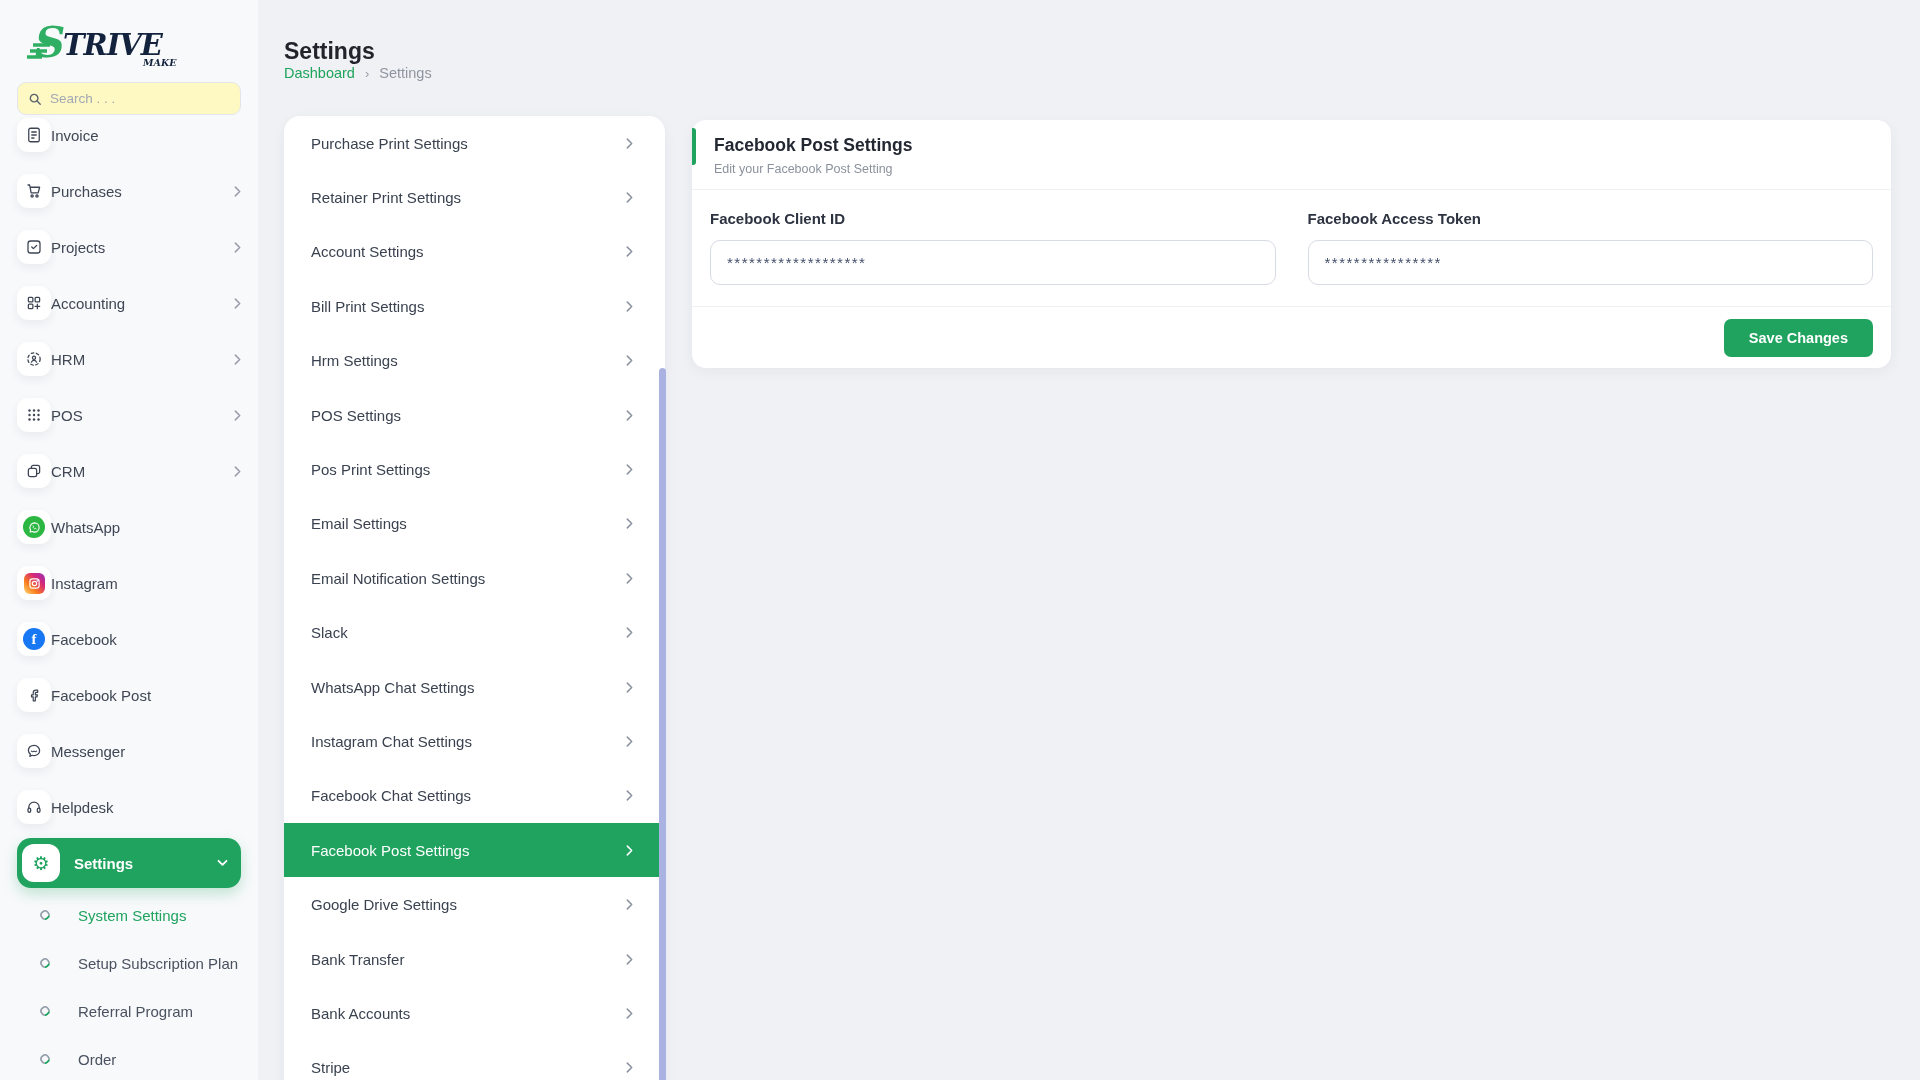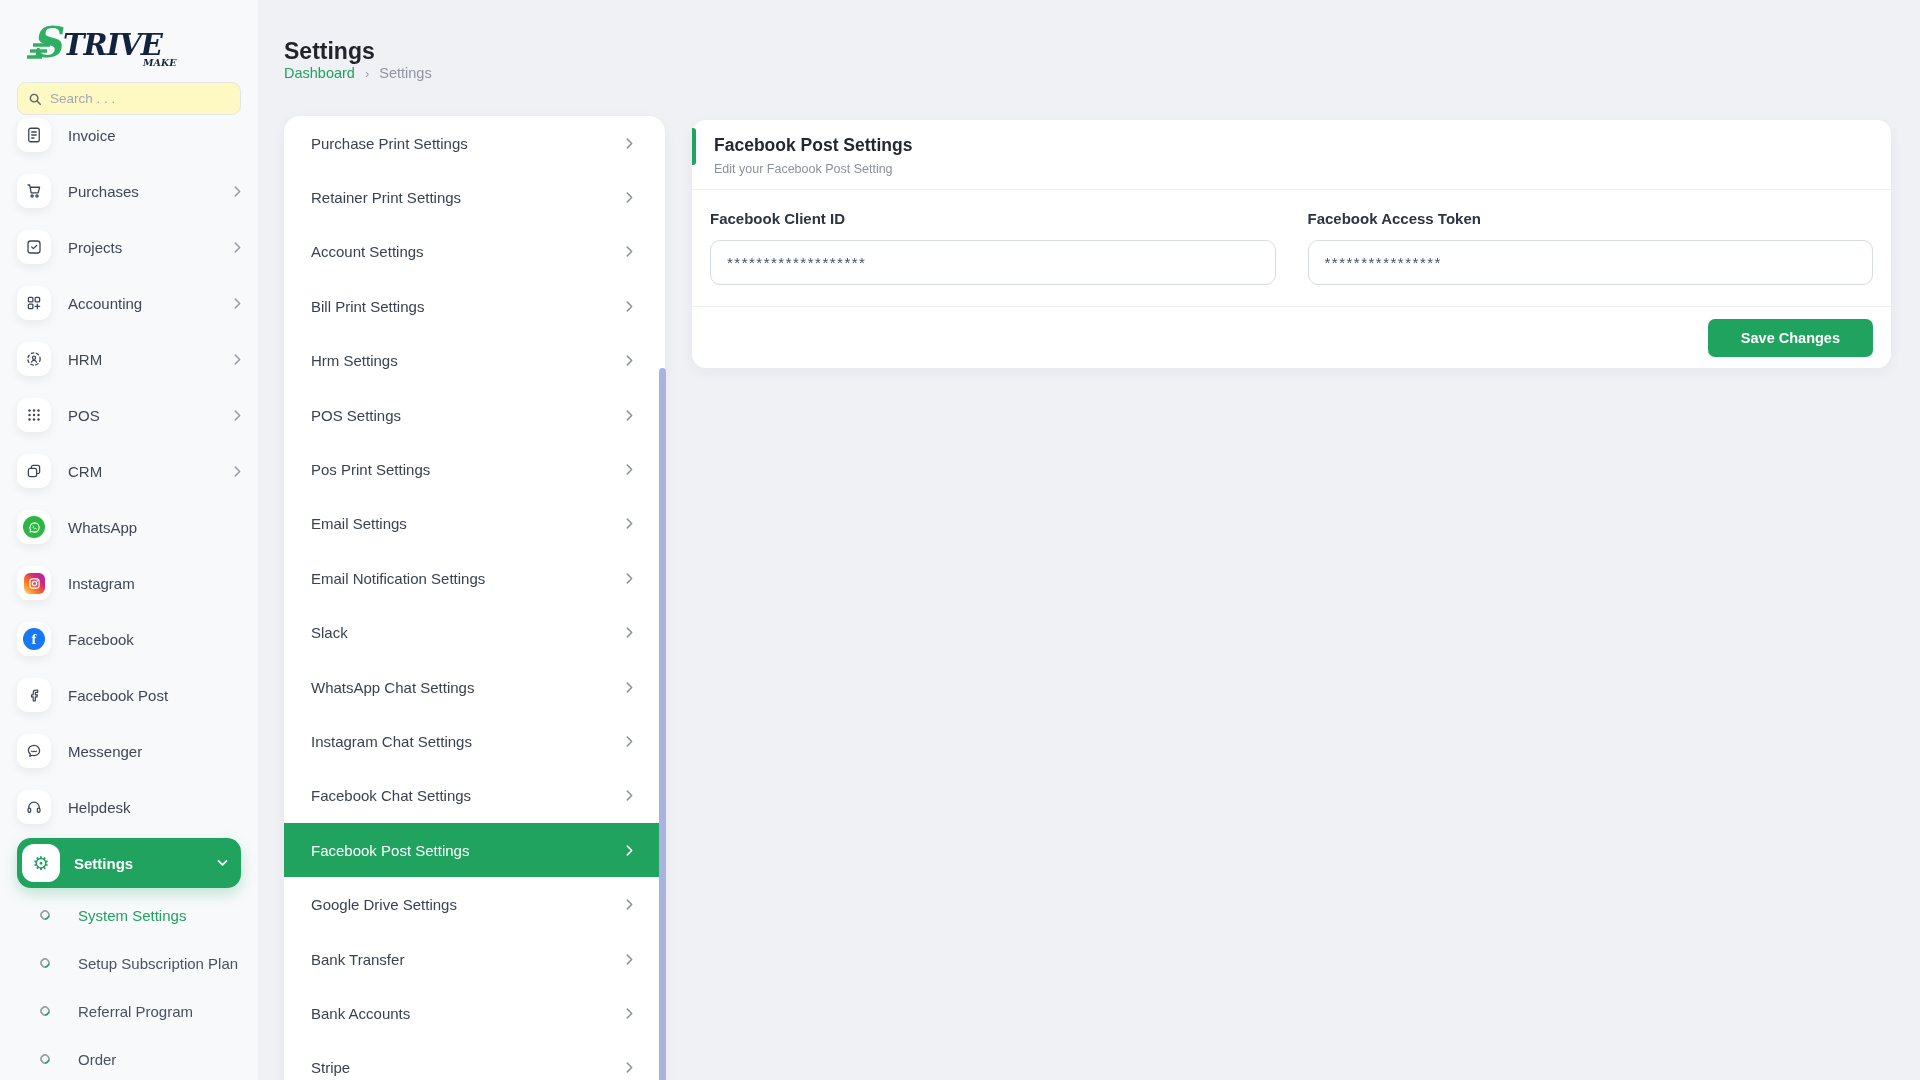--- a/index.html
+++ b/index.html
@@ -7,21 +7,21 @@
   body { font-family:"Liberation Sans", sans-serif; background:#f0f1f5; }
   .page { position:relative; width:1920px; height:1080px; overflow:hidden; }
 
   
   .sidebar { position:absolute; left:0; top:0; width:258px; height:1080px; background:#f8f9fb; padding:0 17px; }
   .logo { margin:14px 0 0 10px; height:62px; display:flex; align-items:center; }
   .search { margin-top:6px; height:33px; background:#fef9c3; border:1px solid #e3e5ea; border-radius:9px; display:flex; align-items:center; padding:0 10px; gap:8px; }
   .search input { border:none; outline:none; background:transparent; font-size:13.5px; color:#4a5260; width:100%; font-family:"Liberation Sans",sans-serif; }
   .search input::placeholder { color:#a2a8b3; }
   .nav { margin-top:3px; }
-  .nav-item { display:flex; align-items:center; gap:17px; height:34px; margin-bottom:22px; cursor:pointer; }
+  .nav-item { display:flex; align-items:center; height:34px; margin-bottom:22px; cursor:pointer; }
   .tile { width:34px; height:34px; min-width:34px; background:#fff; border-radius:11px; box-shadow:0 4px 10px rgba(40,45,60,.07); display:flex; align-items:center; justify-content:center; color:#3d4554; }
   .nav-label { flex:1; font-size:15px; color:#3f4754; font-weight:500; }
   .nav-chevron { color:#9aa0ab; display:flex; }
   .nav-item.active-pill { background:#20a35f; border-radius:14px; height:50px; margin:-8px 0 3px 0; padding:0 13px 0 5px; gap:14px; box-shadow:0 6px 14px rgba(32,163,95,.25); }
   .nav-item.active-pill .tile { width:38px; height:38px; min-width:38px; border-radius:12px; box-shadow:none; }
   .nav-item.active-pill .nav-label { color:#fff; font-weight:700; }
   .nav-item.active-pill .nav-chevron { color:#fff; }
   .gear-glyph { font-family:"DejaVu Sans",sans-serif; font-size:19px; color:#20a35f; line-height:1; }
   .subitem { display:flex; align-items:center; height:48px; padding-left:23px; gap:28px; cursor:pointer; }
   .bullet { width:10px; height:10px; min-width:10px; border-radius:50%; border:2px solid #9aa3ad; border-bottom-color:#20a35f; transform:rotate(-40deg); }
@@ -54,21 +54,21 @@
   
   .card { position:absolute; left:692px; top:120px; width:1199px; height:248px; background:#fff; border-radius:14px; box-shadow:0 4px 14px rgba(40,45,60,.05); }
   .accent-bar { position:absolute; left:0; top:8px; width:4px; height:37px; background:#20a35f; border-radius:0 3px 3px 0; }
   .card-header { padding:15px 22px 13px 22px; border-bottom:1px solid #eef0f3; }
   .card-title { font-size:17.5px; font-weight:700; color:#232731; }
   .card-subtitle { margin-top:6px; font-size:12.5px; color:#8b919c; }
   .card-body { padding:20px 18px 0 18px; display:grid; grid-template-columns:1fr 1fr; column-gap:32px; }
   .field-label { font-size:15px; font-weight:700; color:#2d3340; margin-bottom:13px; }
   .field-input { width:100%; height:45px; border:1px solid #d7dbe4; border-radius:10px; padding:0 16px; font-size:15px; color:#43506a; letter-spacing:1.5px; outline:none; font-family:"Liberation Sans",sans-serif; background:#fff; }
   .card-footer { position:absolute; left:0; right:0; bottom:0; height:62px; border-top:1px solid #eef0f3; }
-  .save-btn { position:absolute; right:18px; top:12px; height:38px; padding:0 33px; background:#20a35f; color:#fff; border:none; border-radius:7px; font-size:14.5px; font-weight:600; cursor:pointer; font-family:"Liberation Sans",sans-serif; }
+  .save-btn { position:absolute; right:18px; top:12px; height:38px; padding:0 25px; background:#20a35f; color:#fff; border:none; border-radius:7px; font-size:14.5px; font-weight:600; cursor:pointer; font-family:"Liberation Sans",sans-serif; }
 
   svg { display:block; }
 </style>
 </head>
 <body>
 
 <div class="page">
 
   <aside class="sidebar">
     <div class="logo">

